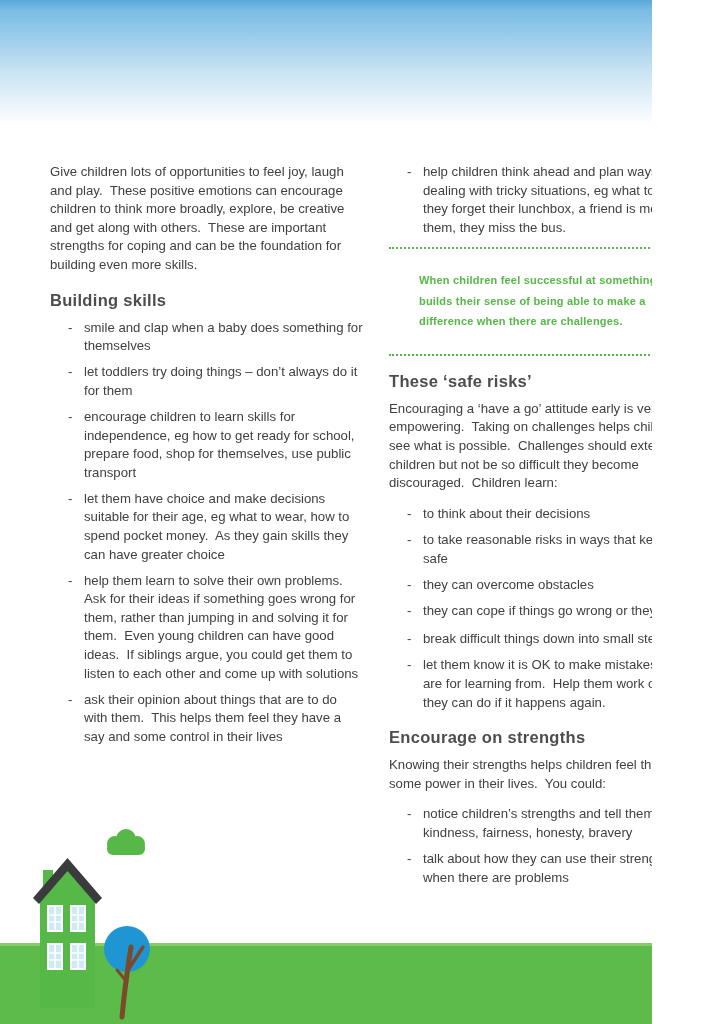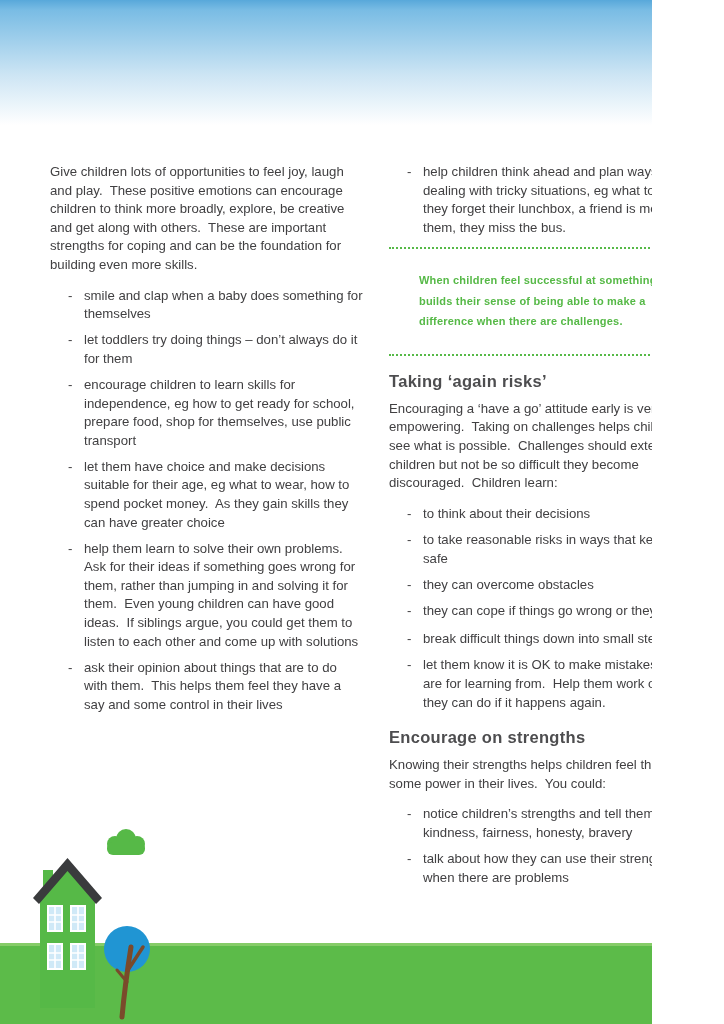--- a/index.html
+++ b/index.html
@@ -54,20 +54,21 @@
 <body>
 
 <div class="page">
 
   <div class="sky"></div>
 
   <div class="col col-left">
     <p class="para">Give children lots of opportunities to feel joy, laugh and play.  These positive emotions can encourage children to think more broadly, explore, be creative and get along with others.  These are important strengths for coping and can be the foundation for building even more skills.</p>
 
 
+    <h2 class="heading">Building skills</h2>
 
     <ul class="dash-list">
         <li>
         <span class="dash">-</span>
         <span class="li-text">smile and clap when a baby does something for themselves</span>
       </li>
         <li>
         <span class="dash">-</span>
         <span class="li-text">let toddlers try doing things – don’t always do it for them</span>
       </li>
@@ -95,21 +96,21 @@
         <li>
         <span class="dash">-</span>
         <span class="li-text">help children think ahead and plan ways of dealing with tricky situations, eg what to do if they forget their lunchbox, a friend is mean to them, they miss the bus.</span>
       </li>
       </ul>
 
     <div class="callout">
       <p class="callout-text">When children feel successful at something it builds their sense of being able to make a difference when there are challenges.</p>
     </div>
 
-    <h2 class="heading">Taking ‘again risks’</h2>
+    <h2 class="heading">These ‘safe risks’</h2>
     <p class="para">Encouraging a ‘have a go’ attitude early is very empowering.  Taking on challenges helps children see what is possible.  Challenges should extend children but not be so difficult they become discouraged.  Children learn:</p>
 
     <ul class="dash-list">
         <li>
         <span class="dash">-</span>
         <span class="li-text">to think about their decisions</span>
       </li>
         <li>
         <span class="dash">-</span>
         <span class="li-text">to take reasonable risks in ways that keep them safe</span>

